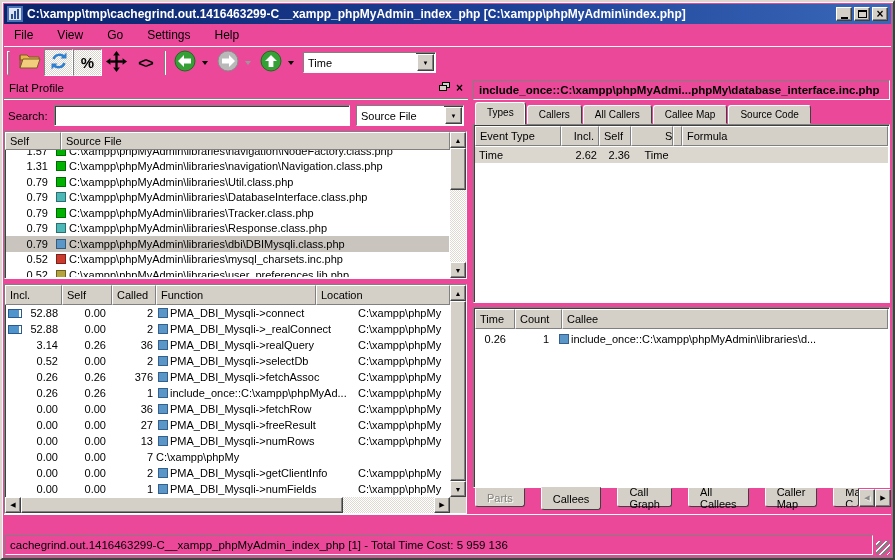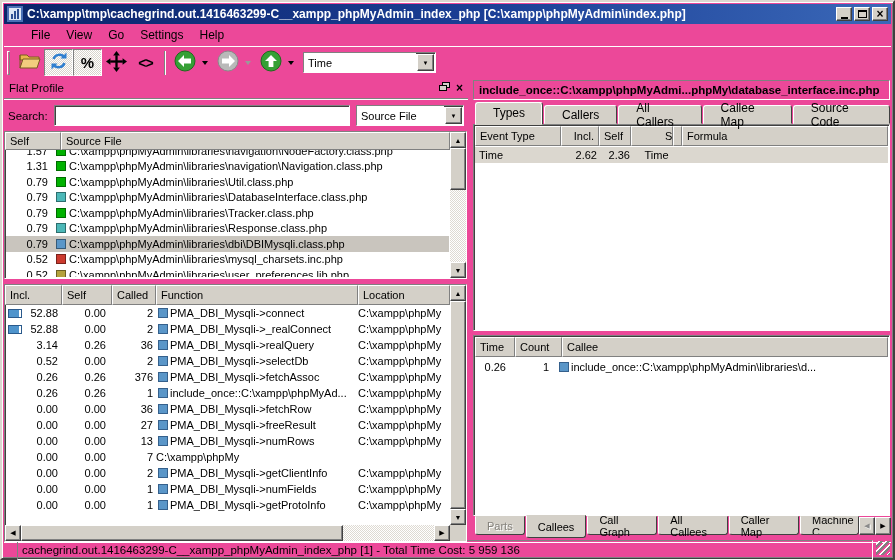--- a/index.html
+++ b/index.html
@@ -19,21 +19,21 @@
     display:flex; align-items:center; padding:0 3px; gap:4px; }
   .app-icon { width:16px; height:16px; flex:none; display:flex; }
   .title-text { color:#fff; font-weight:bold; font-size:12px; flex:1; white-space:nowrap; overflow:hidden; }
   .win-btns { display:flex; gap:2px; }
   .wbtn { width:16px; height:14px; display:flex; align-items:center; justify-content:center; }
   .gl-min { width:7px; height:2px; background:#000; margin-top:7px; }
   .gl-max { width:9px; height:8px; border:1px solid #000; border-top:2px solid #000; }
   .gl-close { font-size:12px; font-weight:bold; line-height:10px; color:#000; }
 
   
-  .menubar { height:22px; flex:none; display:flex; align-items:center; font-size:12px; padding-left:19px; }
+  .menubar { height:22px; flex:none; display:flex; align-items:center; font-size:12px; padding-left:2px;gap:8px; }
   .menu-item { padding:2px 8px; }
 
   
   .toolbar { height:32px; flex:none; display:flex; align-items:center; padding:2px 2px; border-top:1px solid #fff; }
   .grip { width:3px; height:24px; border:1px solid; border-color:#fff #808080 #808080 #fff; margin:0 5px 0 1px; }
   .tbtn { height:27px; min-width:29px; display:flex; align-items:center; justify-content:center; background:transparent; border:1px solid transparent; padding:0 2px; }
   .tbtn.checked { border-color:#808080 #fff #fff #808080;
     background: conic-gradient(#ffffff 25%, #d8d4cc 0 50%, #ffffff 0 75%, #d8d4cc 0) 0 0/2px 2px; }
   .pct-glyph { font-size:15px; font-weight:bold; color:#000; }
   .angle-glyph { font-size:14px; font-weight:bold; letter-spacing:-1px; color:#000; }
@@ -94,21 +94,21 @@
   .vthumb { height:42px; flex:none; background:#d4d0c8; border:1px solid; border-color:#fff #404040 #404040 #fff; box-shadow: inset -1px -1px 0 #808080; }
   .vtrack { flex:1; }
 
   
   .fnbox { flex:1; margin:5px 1px 0 0; position:relative; background:#fff; min-height:0;
     border:1px solid; border-color:#808080 #fff #fff #808080; box-shadow: inset 1px 1px 0 #404040; }
   .fn-head { display:flex; height:20px; margin-right:16px; position:relative; z-index:2; }
   .fh-incl { width:57px; flex:none; }
   .fh-self { width:50px; flex:none; }
   .fh-called { width:44px; flex:none; }
-  .fh-fn { width:202px; flex:none; }
+  .fh-fn { width:160px; flex:none; }
   .fh-loc { flex:1; }
   .fn-rows { position:absolute; top:20px; left:1px; right:17px; bottom:16px; overflow:hidden; }
   .frow { height:16px; display:flex; align-items:center; font-size:11px; white-space:nowrap; }
   .fc-incl { width:56px; flex:none; display:flex; align-items:center; padding:0 4px 0 2px; }
   .fc-incl .num { margin-left:auto; }
   .ibar { width:14px; height:9px; flex:none; border:1px solid #2a5a8c;
     background: linear-gradient(90deg,#4f94cc 80%, #ffffff 80%); }
   .fc-self { width:50px; flex:none; text-align:right; padding-right:6px; }
   .fc-called { width:44px; flex:none; text-align:right; padding-right:3px; }
   .fc-fn { width:202px; flex:none; display:flex; align-items:center; overflow:hidden; }
@@ -119,21 +119,21 @@
   .fn-hscroll { position:absolute; left:0; bottom:0; right:16px; height:16px; display:flex; z-index:3; }
   .hthumb { width:322px; flex:none; background:#d4d0c8; border:1px solid; border-color:#fff #404040 #404040 #fff; box-shadow: inset -1px -1px 0 #808080; }
   .htrack { flex:1; }
   .sb-corner { position:absolute; right:0; bottom:0; width:16px; height:16px; background:#d4d0c8; z-index:3; }
 
   
   .detail-header { height:20px; flex:none; margin:2px 1px 1px 0; display:flex; align-items:center;
     font-size:11.5px; font-weight:bold; padding:0 5px; white-space:nowrap; overflow:hidden;
     border:1px solid; border-color:#808080 #fff #fff #808080; }
   .tabbar-top { height:23px; flex:none; display:flex; align-items:flex-end; padding-left:2px; position:relative; z-index:2; }
-  .tab { height:19px; display:flex; align-items:center; padding:0 17px; font-size:12px; background:#d4d0c8;
+  .tab { height:19px; display:flex; align-items:center; padding:0 11px; font-size:10px; background:#d4d0c8;
     border:1px solid; border-color:#fff #404040 #d4d0c8 #fff; border-radius:3px 3px 0 0; margin-right:1px; }
   .tab.active { height:23px; margin-bottom:-1px; padding-bottom:2px; box-shadow:-1px 0 0 #fff inset; }
 
   .types-box { flex:1; background:#fff; position:relative; margin-right:1px; min-height:0;
     border:1px solid; border-color:#808080 #fff #fff #808080; box-shadow: inset 1px 1px 0 #404040; }
   .t-head { display:flex; height:20px; margin:1px 1px 0 1px; }
   .th-event { width:86px; flex:none; }
   .th-incl { width:38px; flex:none; justify-content:flex-end; }
   .th-self { width:32px; flex:none; }
   .th-short { width:42px; flex:none;padding-left:33px; }
@@ -152,30 +152,30 @@
   .ch-time { width:40px; flex:none; }
   .ch-count { width:47px; flex:none; }
   .ch-callee { flex:1; }
   .c-row { display:flex; height:17px; align-items:center; font-size:11px; margin-top:1px; }
   .cc-time { width:36px; flex:none; text-align:right; padding-right:4px; }
   .cc-count { width:47px; flex:none; text-align:right; padding-right:8px; }
   .cc-callee { flex:1; display:flex; align-items:center; overflow:hidden; white-space:nowrap; }
 
   .tabbar-bottom { height:26px; flex:none; display:flex; align-items:flex-start; padding-left:2px; position:relative; }
   .btab { height:19px; display:flex; align-items:center; padding:0 11px; font-size:11px; background:#d4d0c8;
-    border:1px solid; border-color:#d4d0c8 #404040 #404040 #fff; border-radius:0 0 3px 3px; margin-right:1px; margin-top:0; }
+    border:1px solid; border-color:#d4d0c8 #404040 #404040 #fff; border-radius:0 0 3px 3px; margin-right:16px; margin-top:0; }
   .btab.active { height:23px; margin-top:-1px; }
   .btab.disabled { color:#84817b; text-shadow:1px 1px 0 #fff; }
   .btab.clip { max-width:70px; overflow:hidden; margin-right:0; padding-right:0; }
   .tab-arrows { margin-left:auto; display:flex; margin-top:1px; }
   .tab-arrows .sbtn { height:18px; }
   .tab-arrows .sbtn.dis { color:#8a8a8a; text-shadow:1px 1px 0 #fff; }
 
   
-  .statusbar { height:14px; flex:none; display:flex; align-items:center; border-top:1px solid #fff; padding:2px 1px 1px 13px; }
+  .statusbar { height:42px; flex:none; display:flex; align-items:flex-end; border-top:1px solid #fff; padding:2px 1px 1px 1px; }
   .status-msg { flex:1; height:20px; display:flex; align-items:center; padding:0 4px; font-size:11.5px;
     white-space:nowrap; overflow:hidden; border:1px solid; border-color:#808080 #fff #fff #808080; }
   .grip-corner { width:14px; height:14px; margin-left:3px; align-self:flex-end; flex:none;
     background: repeating-linear-gradient(135deg, transparent 0 2px, #fff 2px 3px, #808080 3px 5px); }
 </style>
 </head>
 <body>
 
 <div class="window">
 

